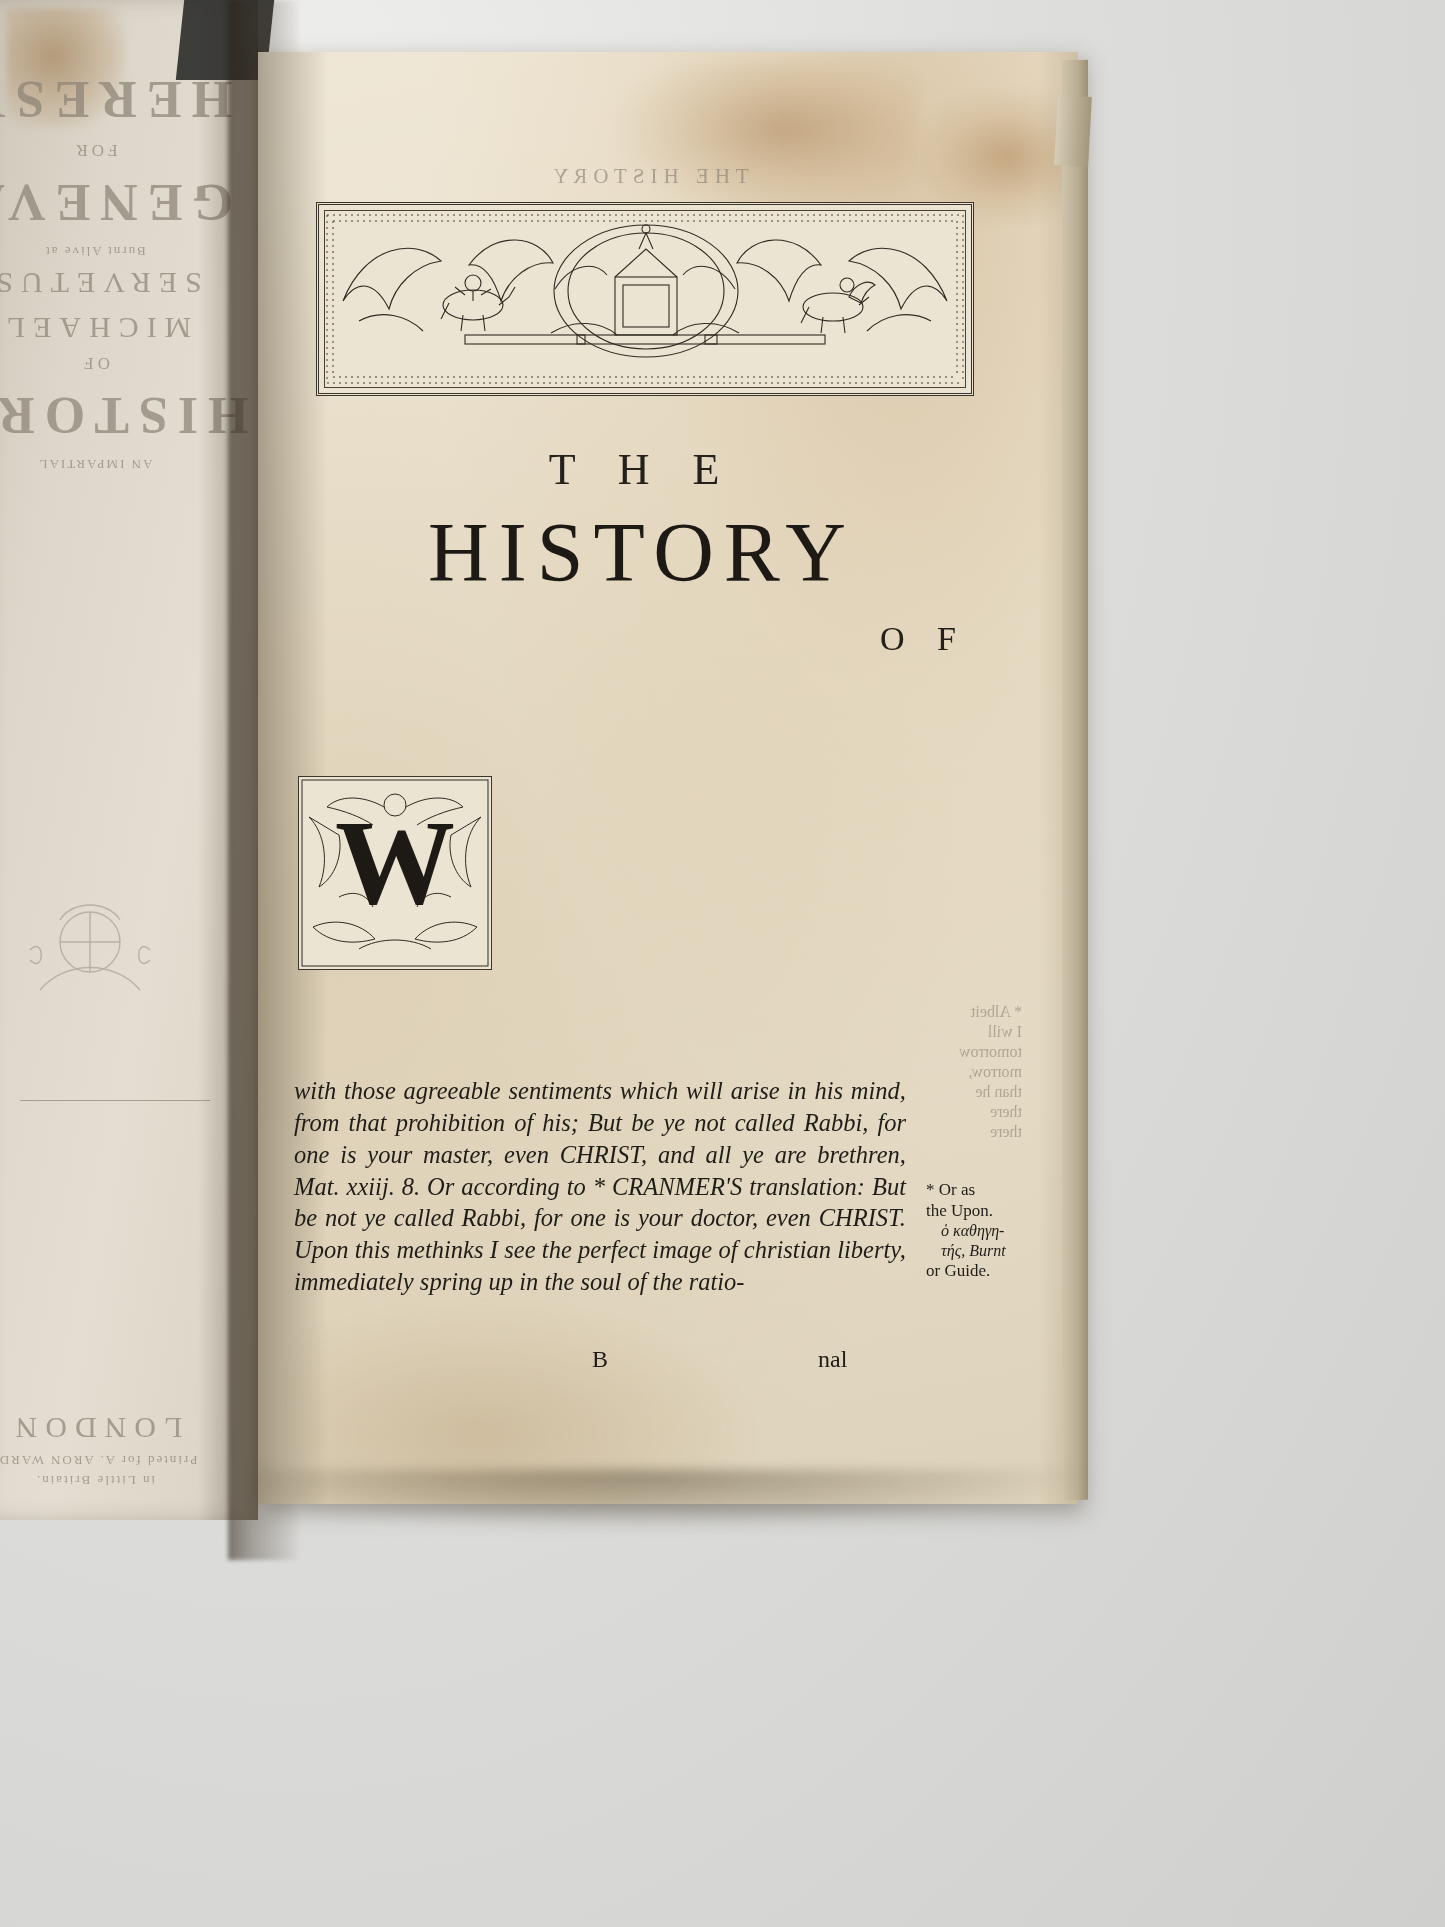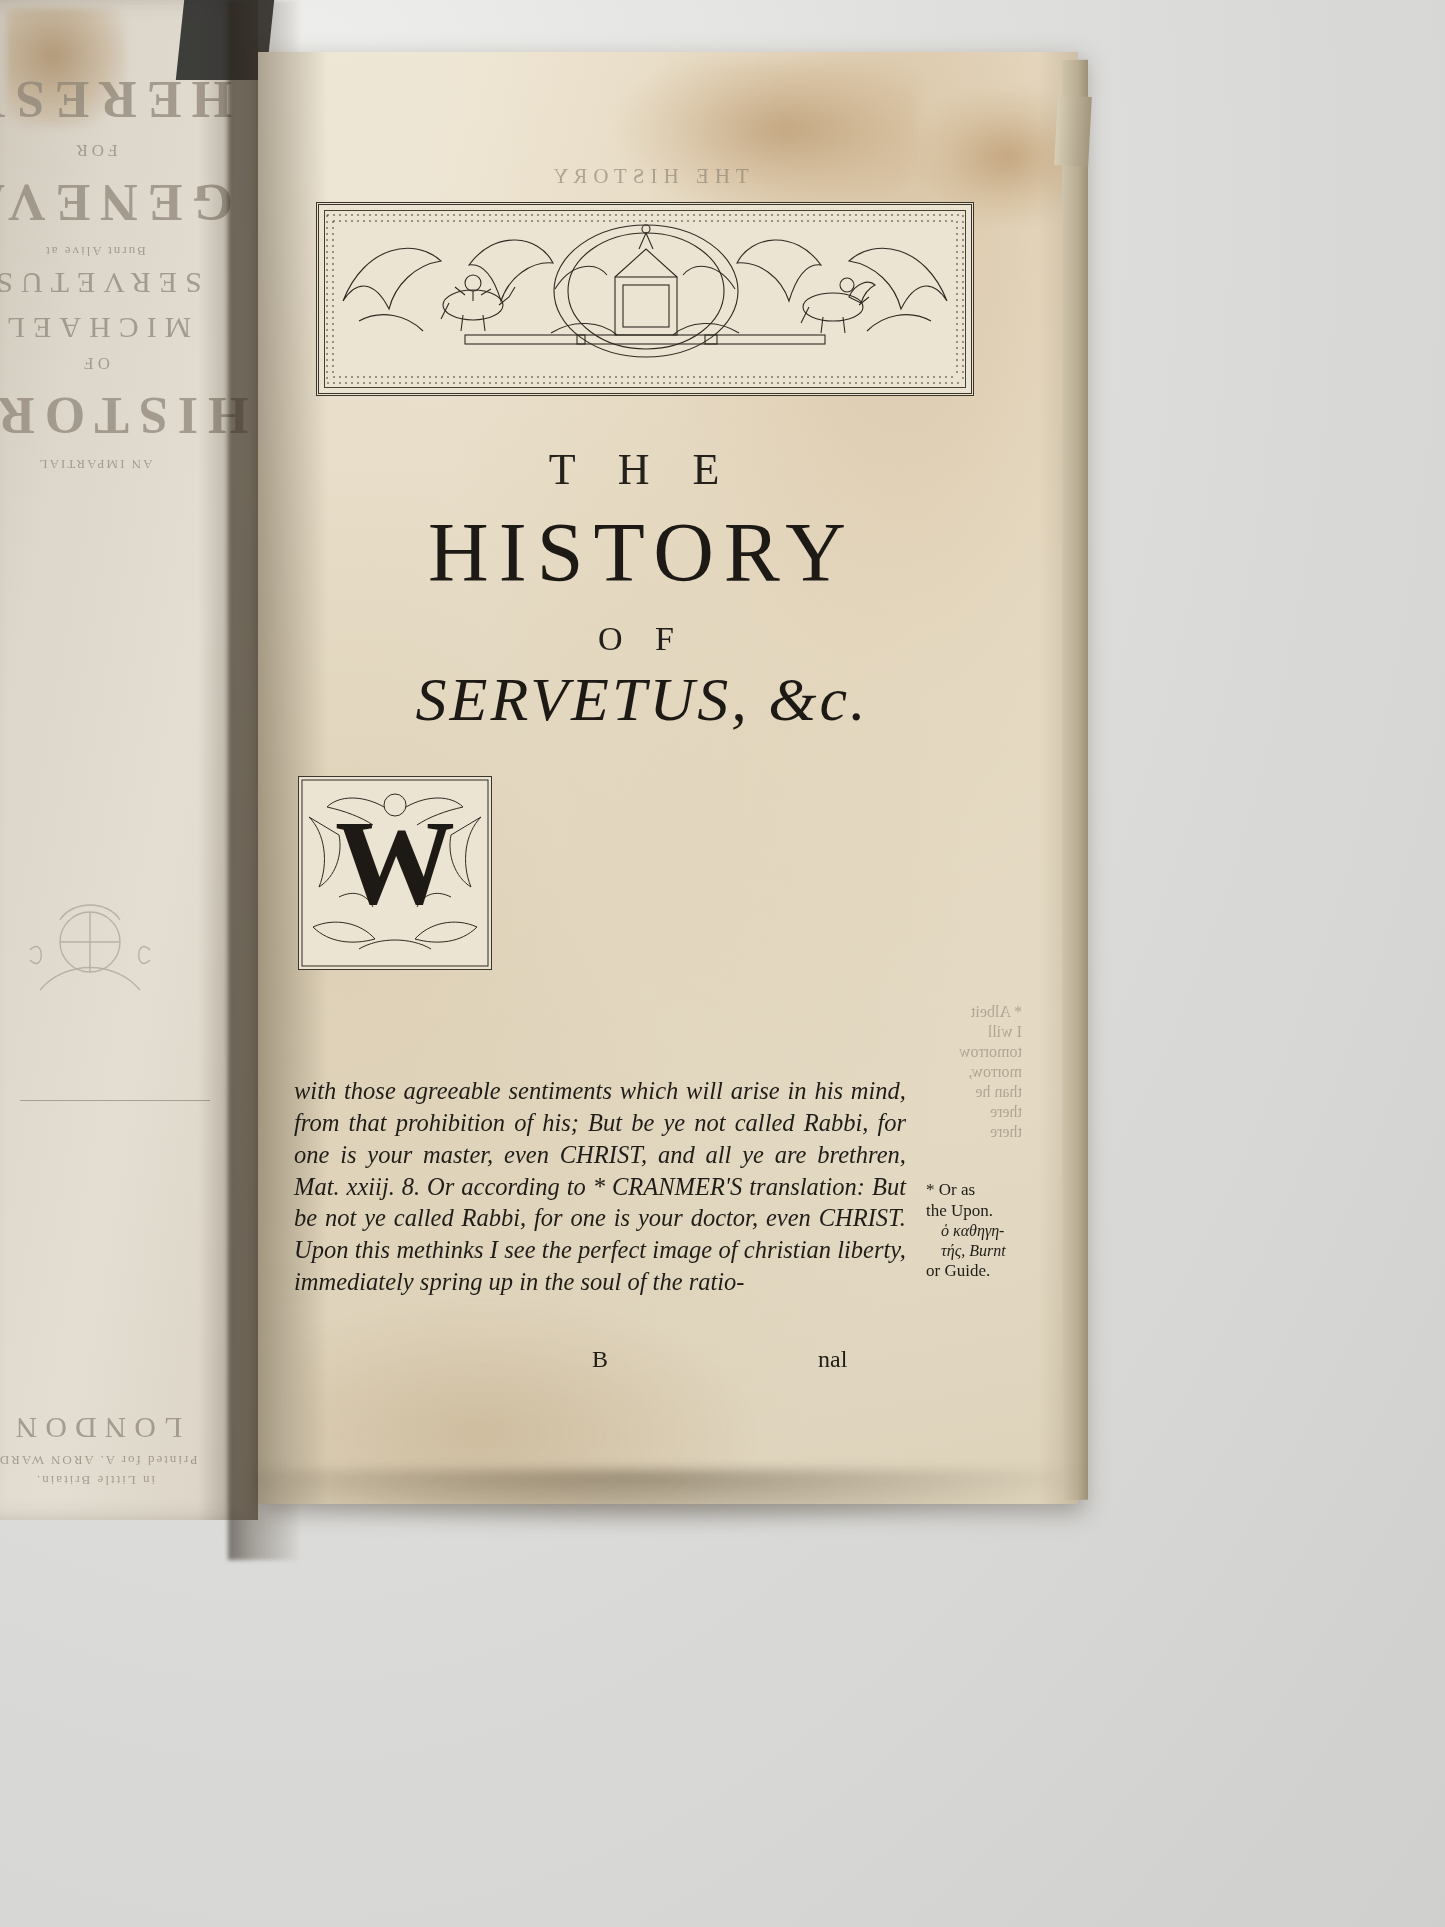--- a/index.html
+++ b/index.html
@@ -185,21 +185,21 @@
     left: 58px; top: 452px; width: 652px;
     text-align: center;
     font-size: 84px;
     letter-spacing: 10px;
     color: #1d1a16;
     font-weight: 500;
   }
   .title-of {
     position: absolute;
     left: 58px; top: 568px; width: 652px;
-    text-align: center;
+    text-align: right;
     font-size: 34px;
     letter-spacing: 12px;
     color: #24211c;
   }
   .title-servetus {
     position: absolute;
     left: 58px; top: 612px; width: 652px;
     text-align: center;
     font-size: 62px;
     font-style: italic;
@@ -429,21 +429,20 @@
             <path d="M8 10 H644 M8 178 H644 M8 10 V178 M644 10 V178" stroke-dasharray="2 4"></path>
             <path d="M14 16 H638 M14 172 H638 M14 16 V172 M638 16 V172" stroke-dasharray="2 4"></path>
           </g>
         </g>
       </svg>
     </div>
 
     <div class="title-the">T H E</div>
     <div class="title-history">HISTORY</div>
     <div class="title-of">O F</div>
-    <div class="title-servetus">SERVETUS, &amp;c.</div>
 
     <div class="dropcap">
       <svg viewBox="0 0 192 192" width="192" height="192">
         <g stroke="#2e2a21" stroke-width="1" fill="none">
           <rect x="3" y="3" width="186" height="186"></rect>
 
           <circle cx="96" cy="28" r="11"></circle>
           <path d="M85 30 C64 18, 40 18, 28 30 C46 34, 62 40, 74 48"></path>
           <path d="M107 30 C128 18, 152 18, 164 30 C146 34, 130 40, 118 48"></path>
 

